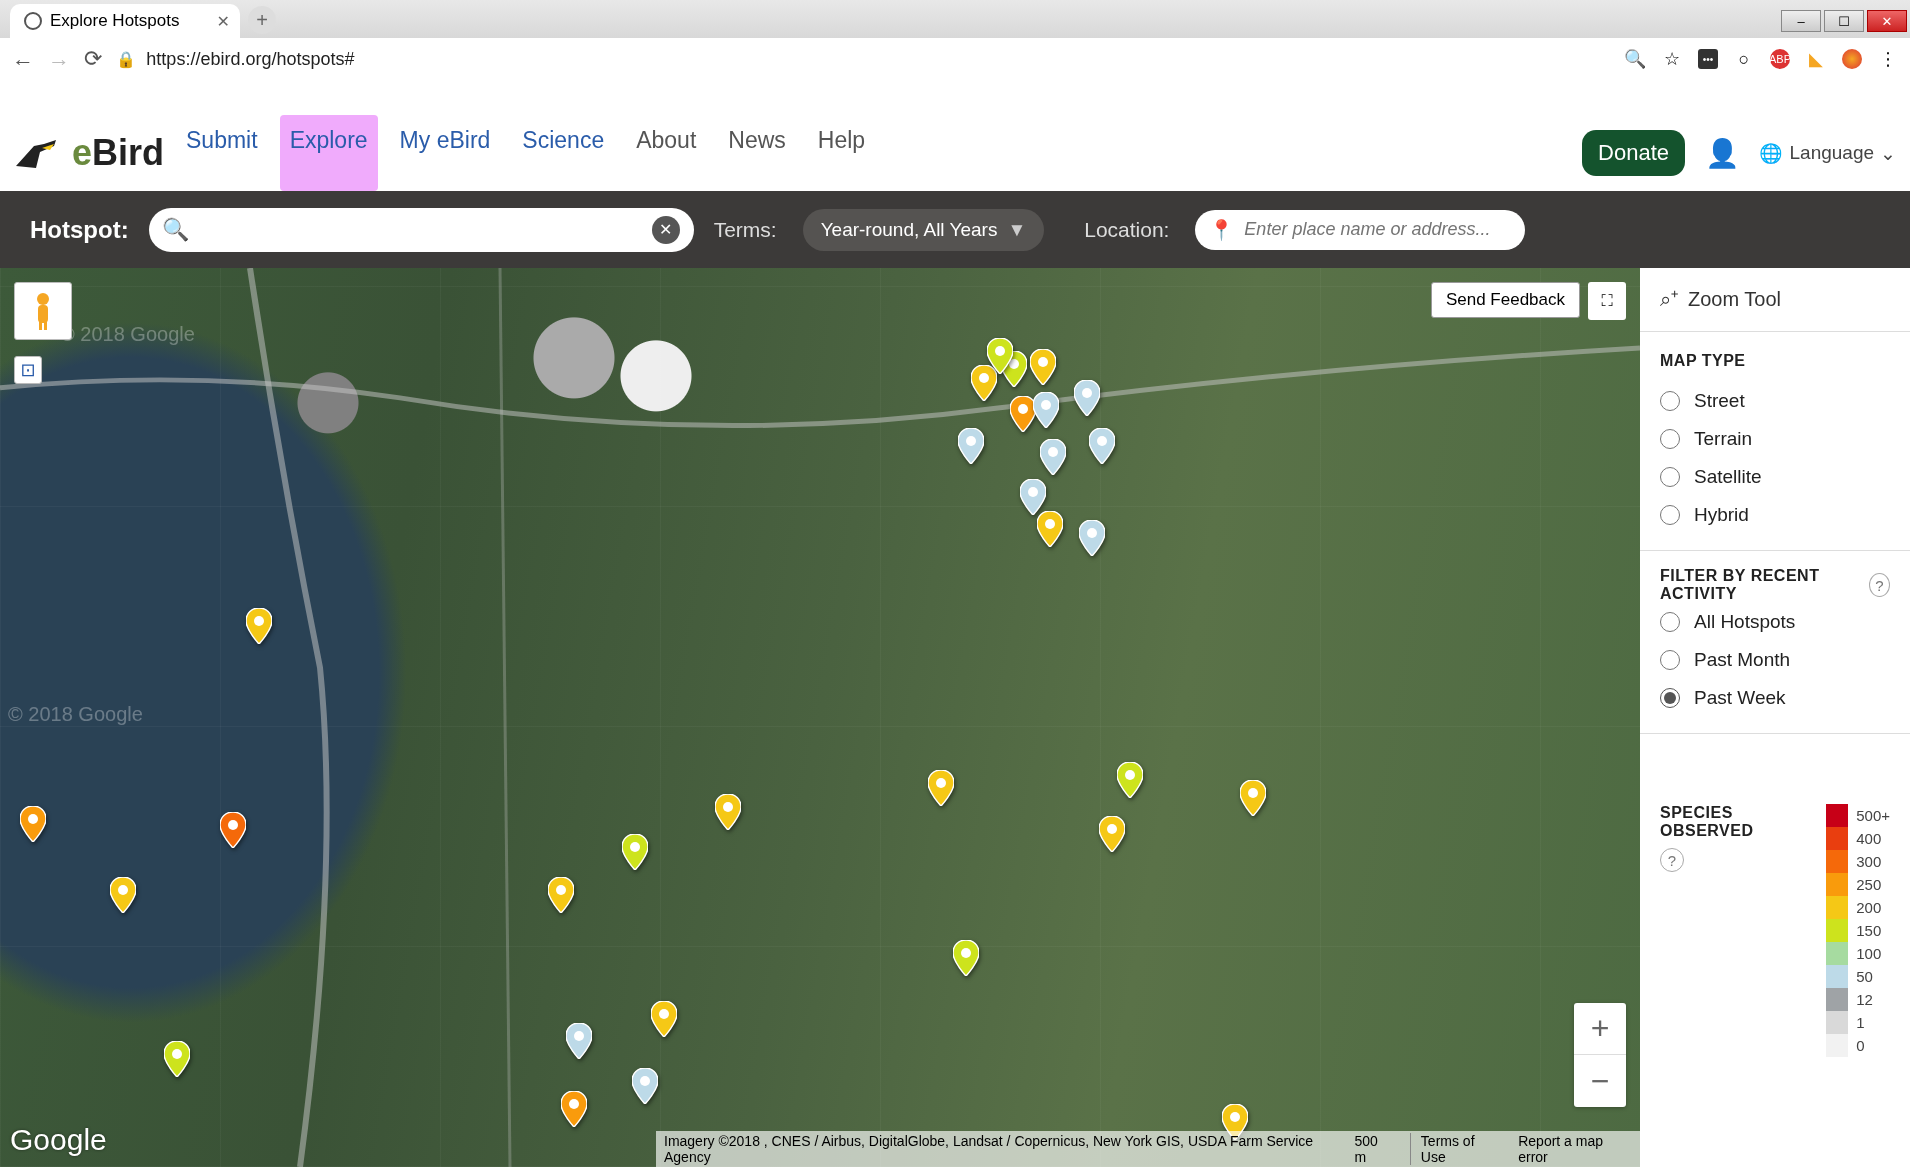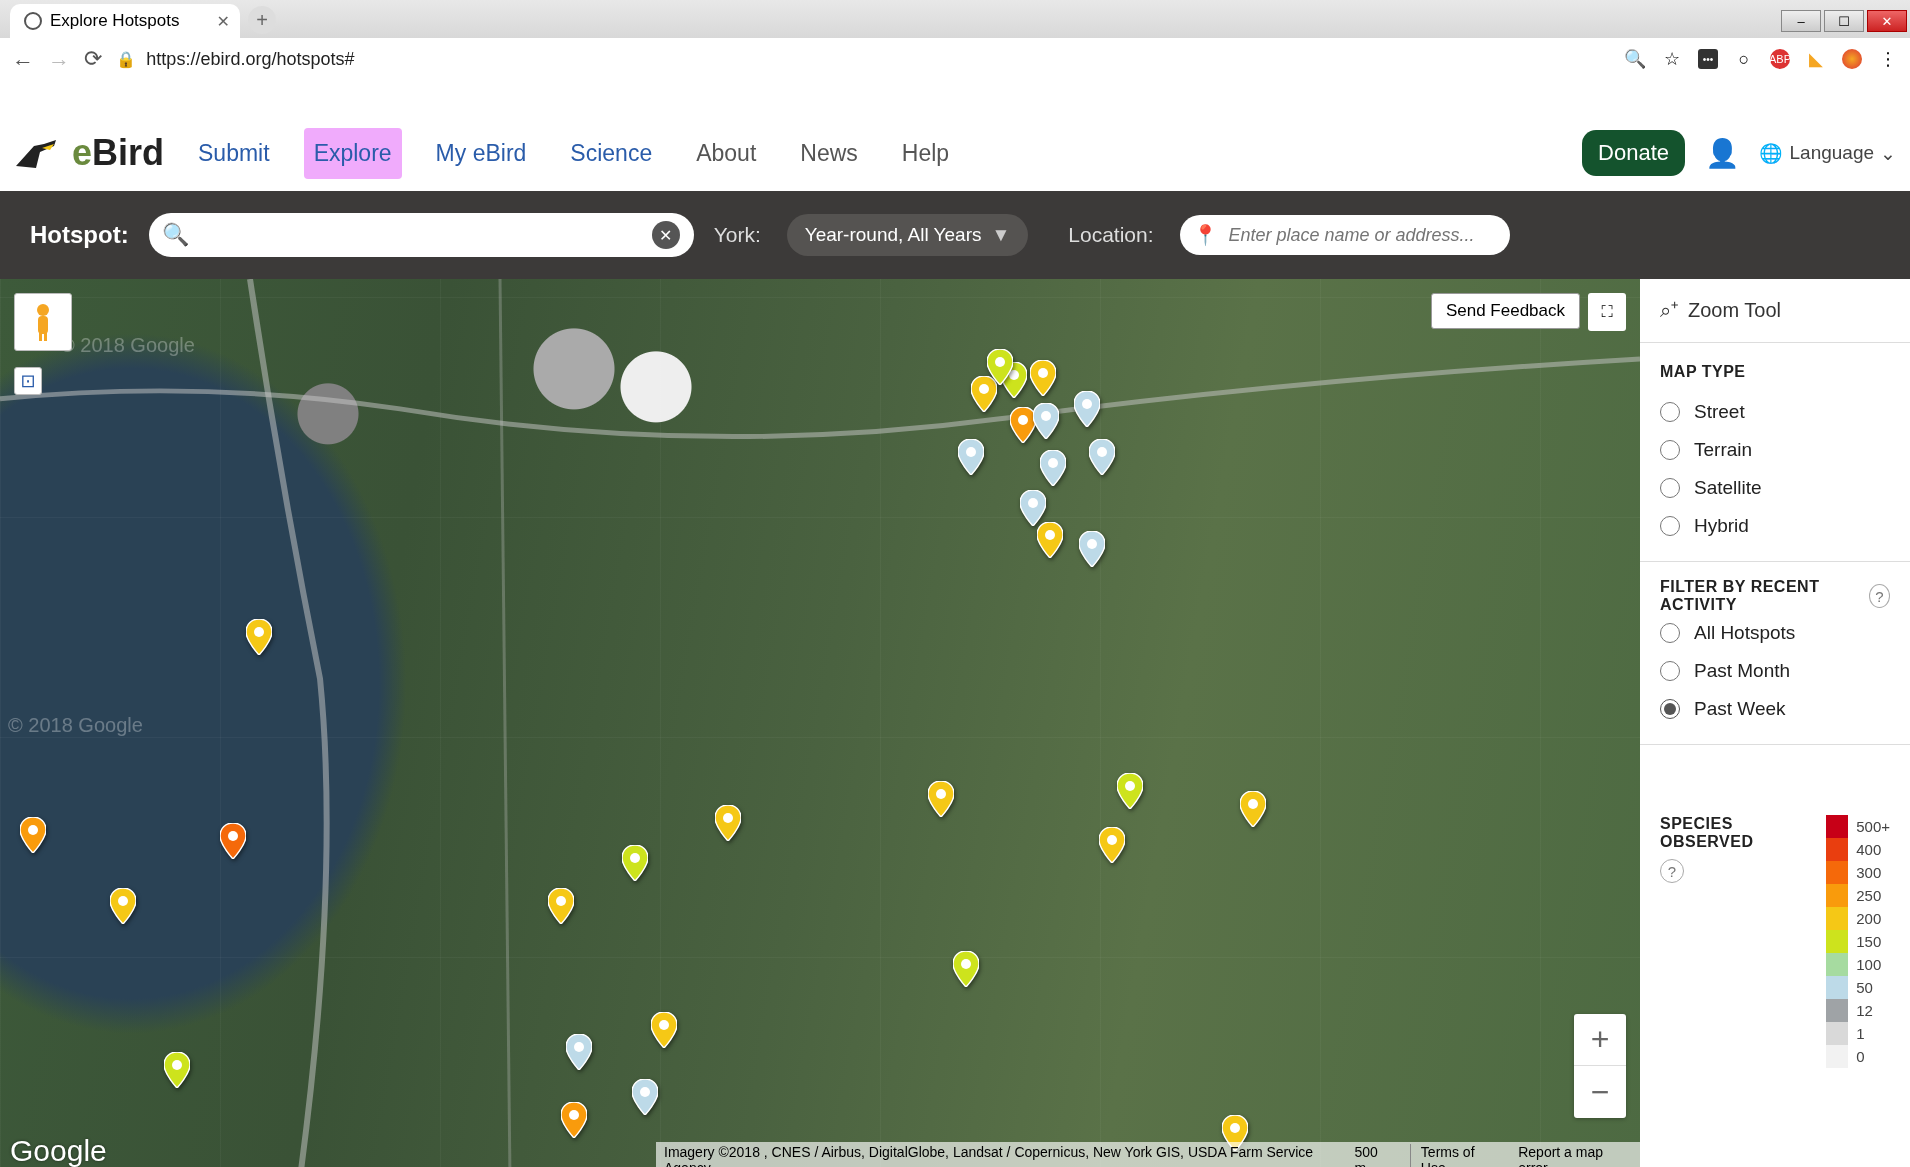--- a/index.html
+++ b/index.html
@@ -17,34 +17,34 @@
 .win-btn.close{background:linear-gradient(#e66,#c22);color:#fff;border-color:#a00;}
 
 .addrbar{height:42px;display:flex;align-items:center;padding:0 12px;gap:14px;}
 .nav-icon{color:#555;font-size:22px;cursor:pointer;}
 .urlbox{flex:1;display:flex;align-items:center;gap:10px;font-size:18px;color:#222;}
 .lock{color:#1a8a1a;font-size:16px;}
 .ext-icons{display:flex;gap:16px;align-items:center;margin-left:auto;}
 .ext-icon{width:20px;height:20px;display:flex;align-items:center;justify-content:center;font-size:18px;}
 
 
-.ebird-nav{height:76px;display:flex;align-items:center;padding:0 14px;gap:24px;}
+.ebird-nav{height:76px;display:flex;padding:0 14px;gap:12px;}
 .ebird-logo{display:flex;align-items:center;gap:14px;font-size:36px;font-weight:700;color:#3a4a2e;}
 .ebird-logo .bird-icon{width:44px;height:32px;position:relative;}
 .ebird-logo .bird-icon svg{width:100%;height:100%;}
 .logo-text b{color:#222;}
 .nav-link{font-size:23px;color:#2a5caa;text-decoration:none;padding:12px 10px;}
 .nav-link.active{background:#f0abfc;border-radius:4px;}
 .right-nav{margin-left:auto;display:flex;align-items:center;gap:20px;}
 .donate-btn{background:#14532d;color:#fff;font-size:22px;font-weight:400;padding:10px 16px;border-radius:14px;border:none;cursor:pointer;}
 .user-icon{color:#888;font-size:28px;}
 .lang{color:#444;font-size:19px;display:flex;align-items:center;gap:6px;}
 
 
-.filter-bar{height:88px;background:#3c3a39;display:flex;align-items:center;padding:0 30px;gap:20px;color:#fff;}
+.filter-bar{height:77px;background:#3c3a39;display:flex;align-items:center;padding:0 30px;gap:20px;color:#fff;}
 .filter-label{font-size:24px;font-weight:700;}
 .pill-input{background:#fff;border-radius:30px;padding:8px 14px;display:flex;align-items:center;gap:10px;}
 .hotspot-search{width:545px;}
 .hotspot-search input{border:none;outline:none;flex:1;font-size:18px;}
 .date-pill{background:#555351;border-radius:28px;padding:10px 18px;font-size:19px;display:flex;align-items:center;gap:10px;}
 .loc-input{width:330px;}
 .loc-input input{border:none;outline:none;flex:1;font-size:18px;color:#888;font-style:italic;}
 .date-lbl,.loc-lbl{font-size:21px;color:#ddd;margin-right:6px;}
 
 
@@ -163,21 +163,21 @@
   </div>
 </div>
 
 <div class="filter-bar">
   <span class="filter-label">Hotspot:</span>
   <div class="pill-input hotspot-search">
     <span style="color:#666;font-size:22px">🔍</span>
     <input type="text" style="">
     <span style="background:#555;color:#fff;border-radius:50%;width:28px;height:28px;display:flex;align-items:center;justify-content:center">✕</span>
   </div>
-  <span class="date-lbl">York:</span>
+  <span class="date-lbl">Terms:</span>
   <div class="date-pill">
     <span>Year-round, All Years</span>
     <span style="color:#ccc">▼</span>
   </div>
   <span class="loc-lbl" style="margin-left:20px">Location:</span>
   <div class="pill-input loc-input">
     <span style="color:#888;font-size:20px">📍</span>
     <input type="text" placeholder="Enter place name or address..." style="">
   </div>
 </div>

